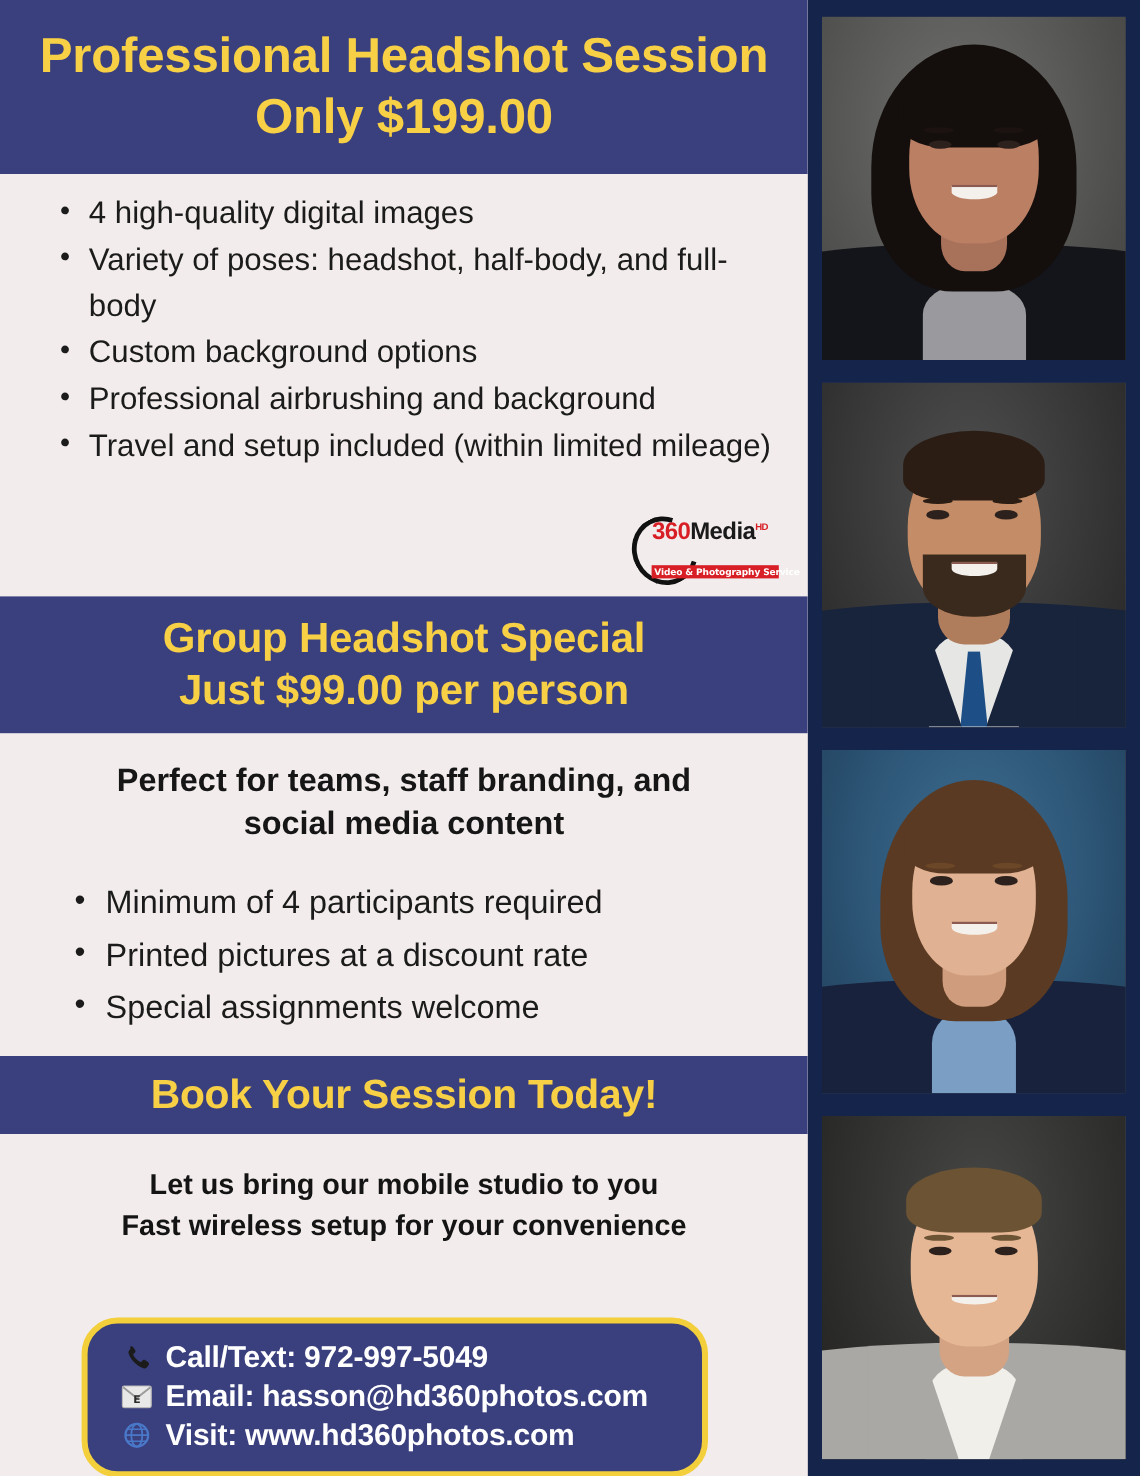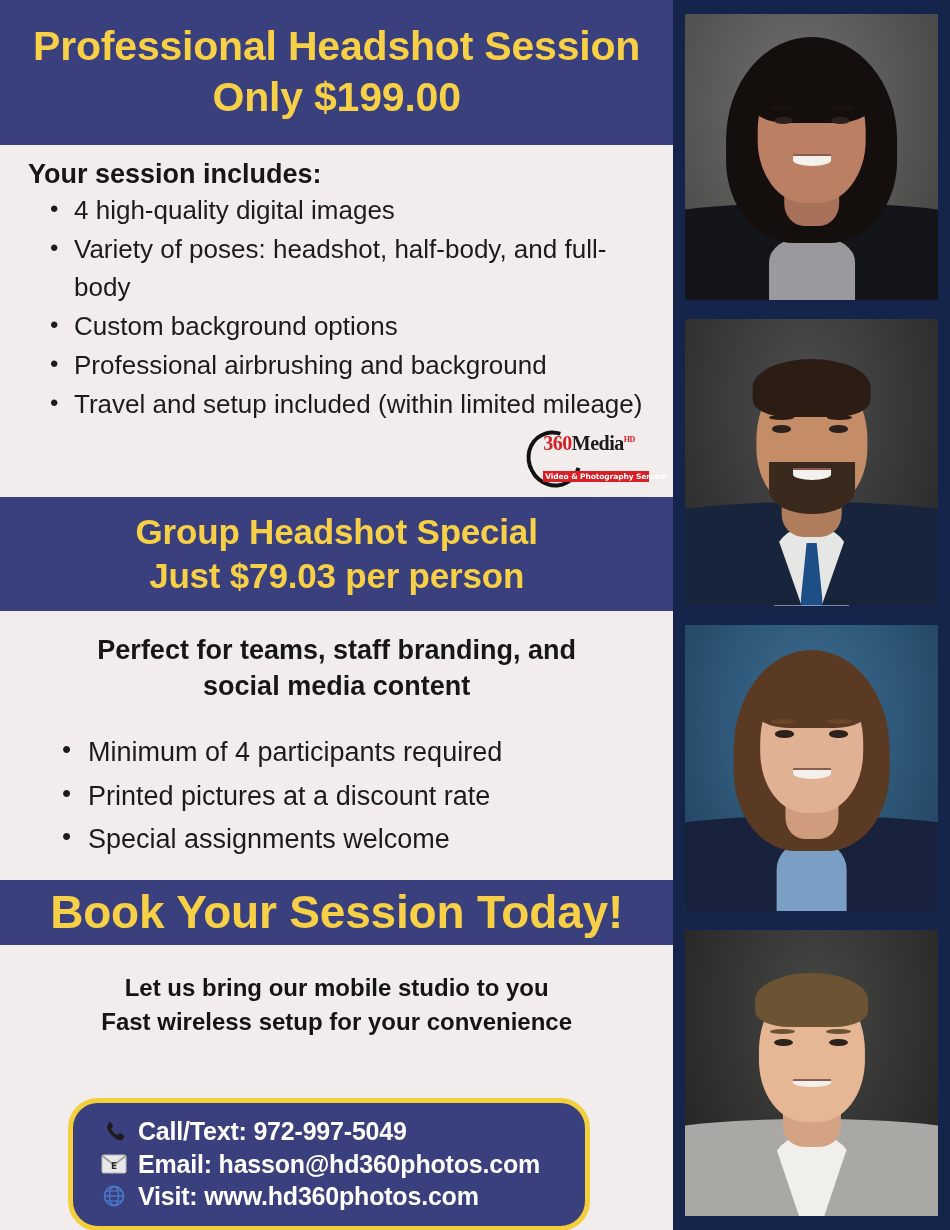--- a/index.html
+++ b/index.html
@@ -48,21 +48,21 @@
   
   .band-main { height: 143px; padding-bottom: 2px; }
   .band-main .band-line { font-size: 41px; line-height: 1.22; }
 
   
   .band-group { height: 114px; }
   .band-group .band-line { font-size: 35px; line-height: 1.26; }
 
   
   .band-book { height: 65px; }
-  .band-book .band-line { font-size: 46px; line-height: 1.05; }
+  .band-book .band-line { font-size: 34px; line-height: 1.05; }
 
   
   .section-includes {
     height: 352px;
     position: relative;
     padding: 14px 18px 0 28px;
     box-sizing: border-box;
   }
   .includes-title {
     font-size: 27px;
@@ -116,21 +116,21 @@
     left: 20px;
     top: 8px;
     width: 106px;
   }
   .logo .logo-word {
     font-size: 20px;
     font-weight: bold;
     letter-spacing: -0.5px;
     line-height: 1;
     white-space: nowrap;
-    font-family: Liberation Serif, serif;
+    font-family: Liberation Sans, sans-serif;
   }
   .logo .w-360 { color: #d81f26; }
   .logo .w-media { color: #1a1a1a; }
   .logo .w-hd {
     color: #d81f26;
     font-size: 8px;
     vertical-align: super;
     font-weight: bold;
   }
   .logo .logo-tag {
@@ -336,41 +336,40 @@
 <div class="flyer">
 
   <div class="left-col">
 
     <div class="band band-main">
       <span class="band-line">Professional Headshot Session</span>
       <span class="band-line">Only $199.00</span>
     </div>
 
     <div class="section-includes">
-      <div class="includes-title">Your session includes:</div>
       <ul class="bullets">
         <li>4 high-quality digital images</li>
         <li>Variety of poses: headshot, half-body, and full-body</li>
         <li>Custom background options</li>
         <li>Professional airbrushing and background</li>
         <li>Travel and setup included (within limited mileage)</li>
       </ul>
 
       <div class="logo">
         <div class="swoosh"></div>
         <div class="logo-body">
           <div class="logo-word"><span class="w-360">360</span><span class="w-media">Media</span><span class="w-hd">HD</span></div>
           <div class="logo-tag">Video &amp; Photography Service</div>
         </div>
       </div>
     </div>
 
     <div class="band band-group">
       <span class="band-line">Group Headshot Special</span>
-      <span class="band-line">Just $79.03 per person</span>
+      <span class="band-line">Just $99.00 per person</span>
     </div>
 
     <div class="section-group">
       <div class="group-head">
         <span>Perfect for teams, staff branding, and</span><br>
         <span>social media content</span>
       </div>
       <ul class="bullets">
         <li>Minimum of 4 participants required</li>
         <li>Printed pictures at a discount rate</li>

